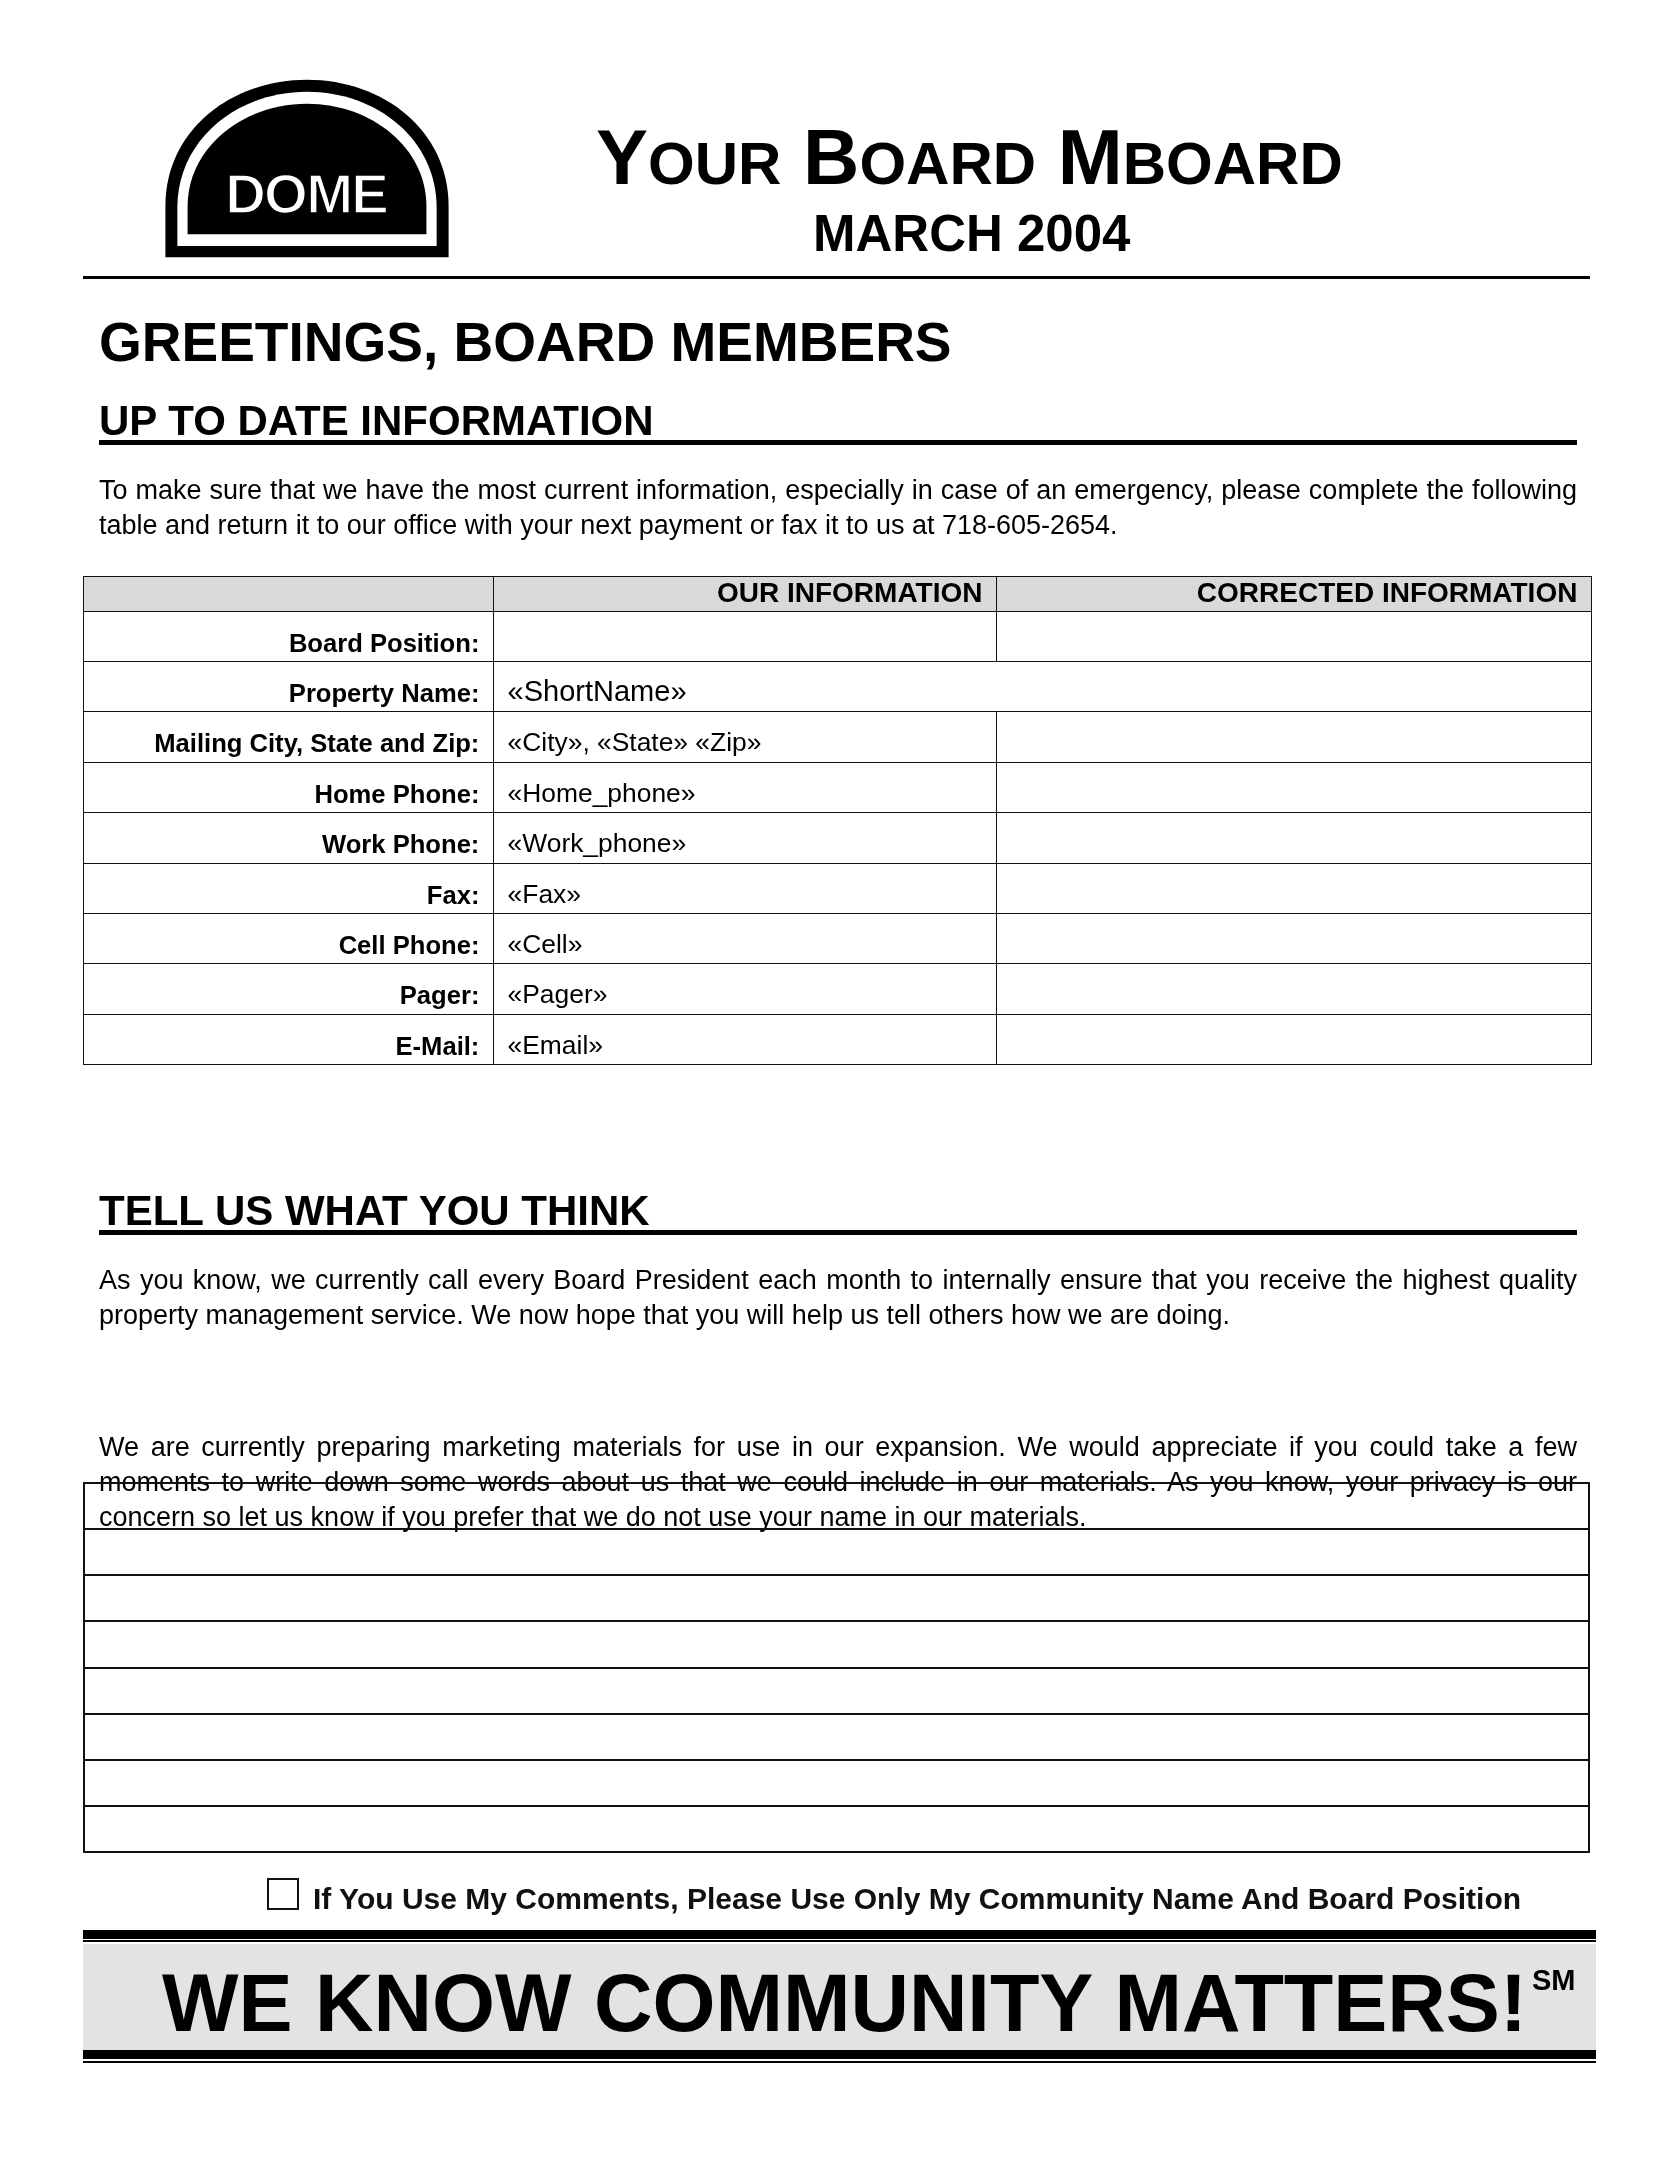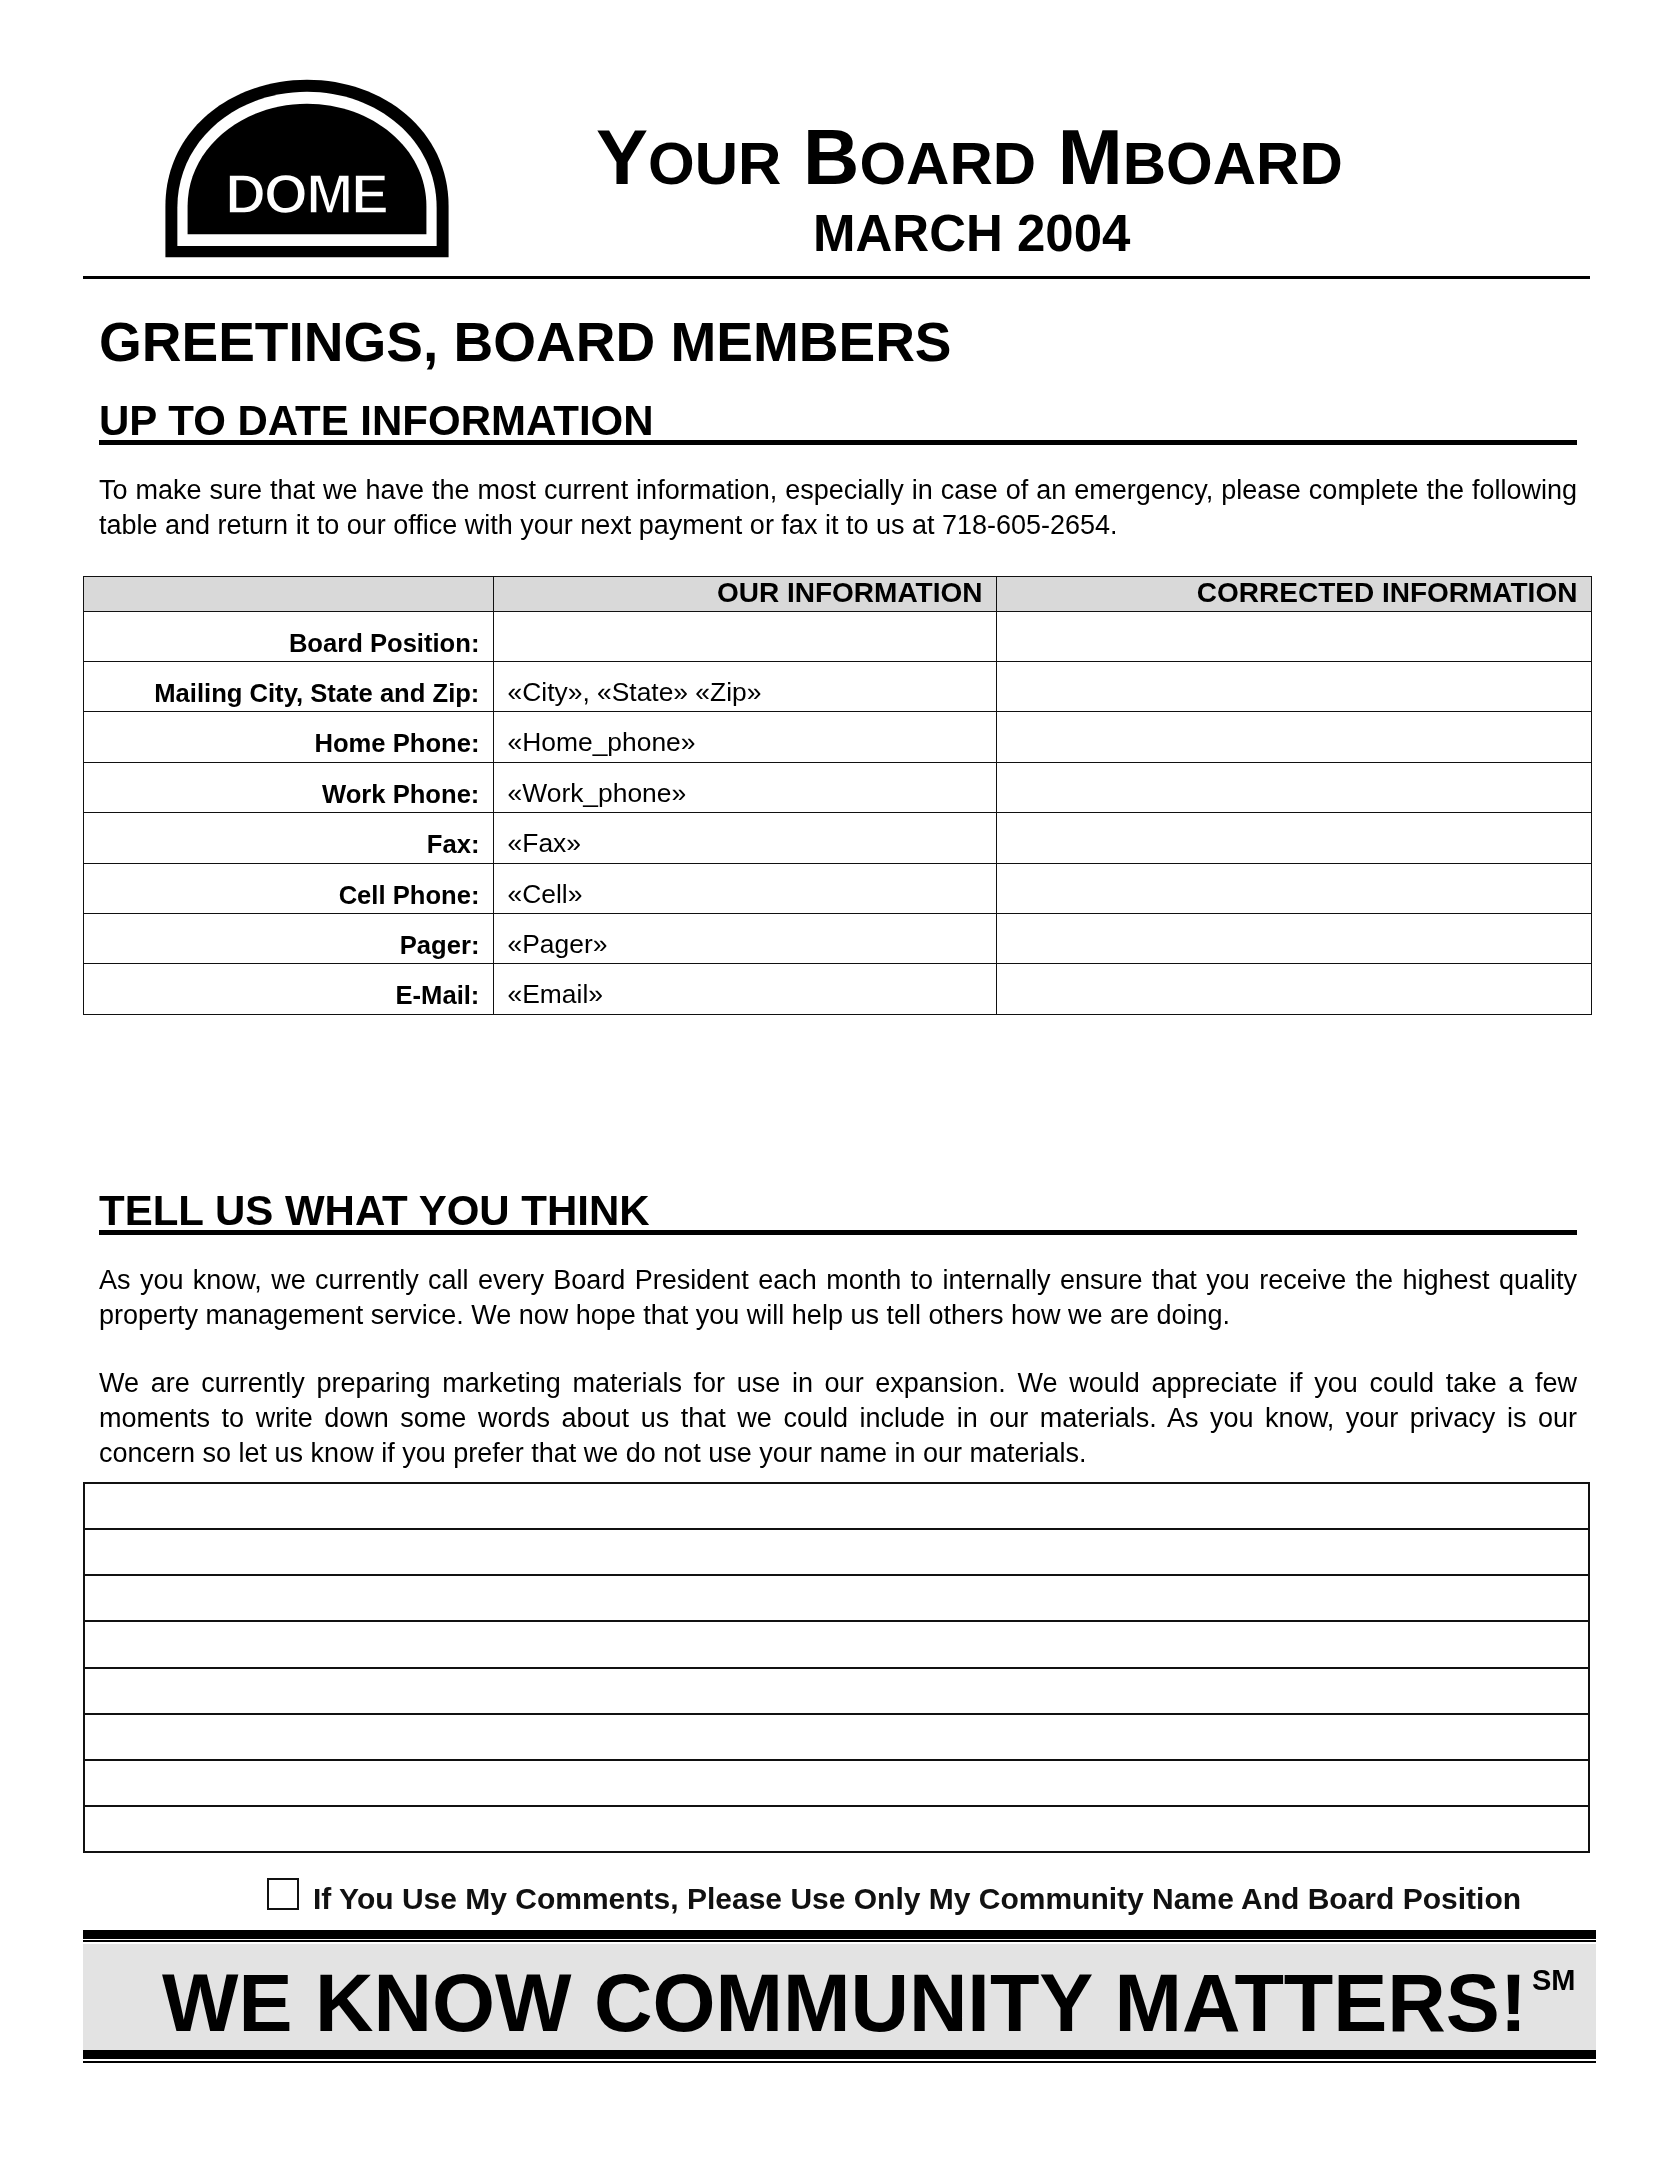--- a/index.html
+++ b/index.html
@@ -17,21 +17,21 @@
 
   
   .h1 { left:99px; top:315px; font-size:55px; font-weight:bold; line-height:1; white-space:nowrap; }
   .h2 { left:99px; top:400px; font-size:42px; font-weight:bold; line-height:1; white-space:nowrap; }
   .h2-rule { height:5.1px; background:#000; left:99px; width:1478px; }
 
   
   .para { left:99px; width:1478px; font-size:27px; line-height:35px; text-align:justify; text-align-last:left; }
   .para.p-intro { top:473px; }
   .para.p-tell1 { top:1263px; }
-  .para.p-tell2 { top:1366px; }
+  .para.p-tell2 { top:1430px; }
 
   
   #info-table { left:83px; top:576px; width:1507px; border-collapse:collapse; table-layout:fixed; }
   #info-table td, #info-table th { border:1.7px solid #111; padding:0 13.6px; height:46px; font-size:26.4px; vertical-align:bottom; padding-bottom:3.4px; overflow:hidden; white-space:nowrap; }
   #info-table th { background:#d9d9d9; font-weight:bold; text-align:right; height:32px; padding-bottom:1.7px; font-size:28px; }
   #info-table td.label { text-align:right; font-weight:bold; padding-right:13.6px; font-size:25.6px; }
   #info-table td.ours { padding-left:13.6px; }
   #info-table td.ours.big { font-size:29px; }
   #info-table col.c1 { width:410px; }
   #info-table col.c2 { width:503px; }
@@ -95,20 +95,24 @@
       <th>CORRECTED INFORMATION</th>
     </tr>
   </thead>
   <tbody>
     <tr>
       <td class="label">Board Position:</td>
       <td class="ours"></td>
       <td class="corr"></td>
     </tr>
     <tr>
+      <td class="label">Property Name:</td>
+      <td class="ours big" colspan="2">«ShortName»</td>
+    </tr>
+    <tr>
       <td class="label">Mailing City, State and Zip:</td>
       <td class="ours">«City», «State» «Zip»</td>
       <td class="corr"></td>
     </tr>
     <tr>
       <td class="label">Home Phone:</td>
       <td class="ours">«Home_phone»</td>
       <td class="corr"></td>
     </tr>
     <tr>

